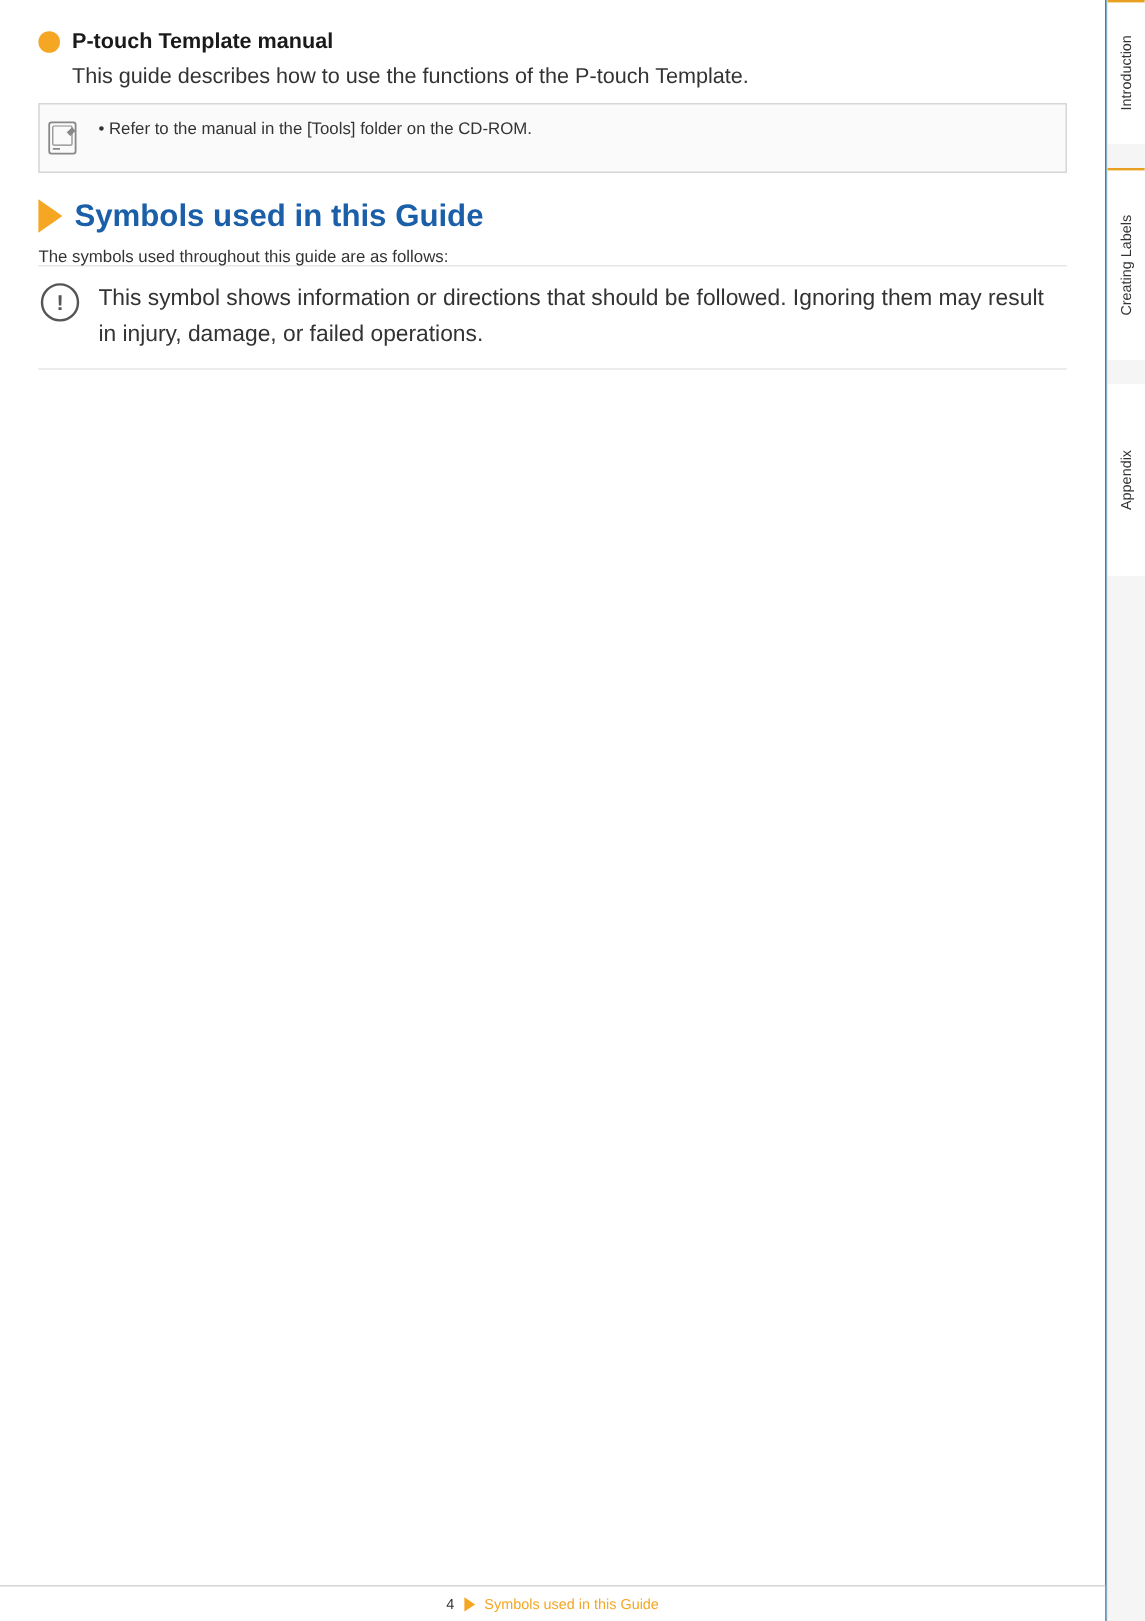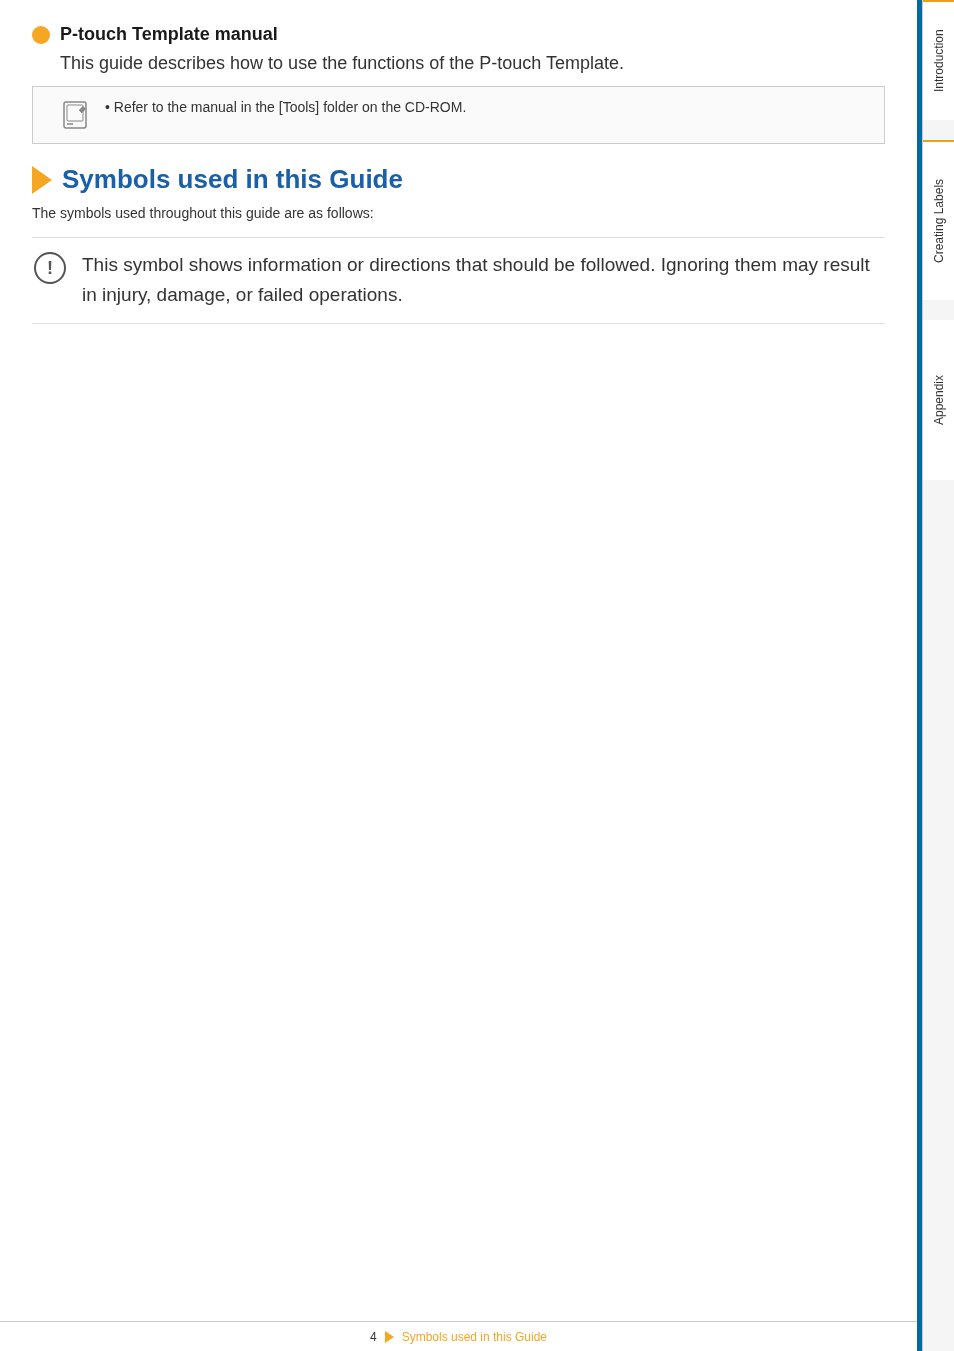--- a/index.html
+++ b/index.html
@@ -18,21 +18,21 @@
       display: flex;
       width: 954px;
       min-height: 1351px;
     }
 
     
     .main-content {
       flex: 1;
       padding: 24px 32px 24px 32px;
       position: relative;
-      border-right: 5px solid #0369a1;
+      border-right: 1px solid #0369a1;
     }
 
     
     .right-sidebar {
       width: 32px;
       display: flex;
       flex-direction: column;
       border-left: 1px solid #ccc;
       background: #f5f5f5;
     }
@@ -68,21 +68,21 @@
       margin-left: 28px;
       font-size: 18px;
       color: #333;
       margin-bottom: 12px;
     }
 
     
     .note-box {
       border: 1px solid #ccc;
       background: #fafafa;
-      padding: 10px 26px;
+      padding: 10px 3px;
       display: flex;
       align-items: flex-start;
       gap: 10px;
       margin-bottom: 20px;
     }
 
     .note-text {
       font-size: 14px;
       color: #333;
       line-height: 1.5;
@@ -111,21 +111,20 @@
 
     .symbols-title-text {
       font-size: 26px;
       font-weight: bold;
       color: #1a5fa8;
     }
 
     .symbols-description {
       font-size: 14px;
       color: #333;
-      margin-bottom: 16px;
     }
 
     
     .symbol-item {
       display: flex;
       align-items: flex-start;
       gap: 14px;
       padding: 12px 0;
       border-top: 1px solid #e0e0e0;
     }

